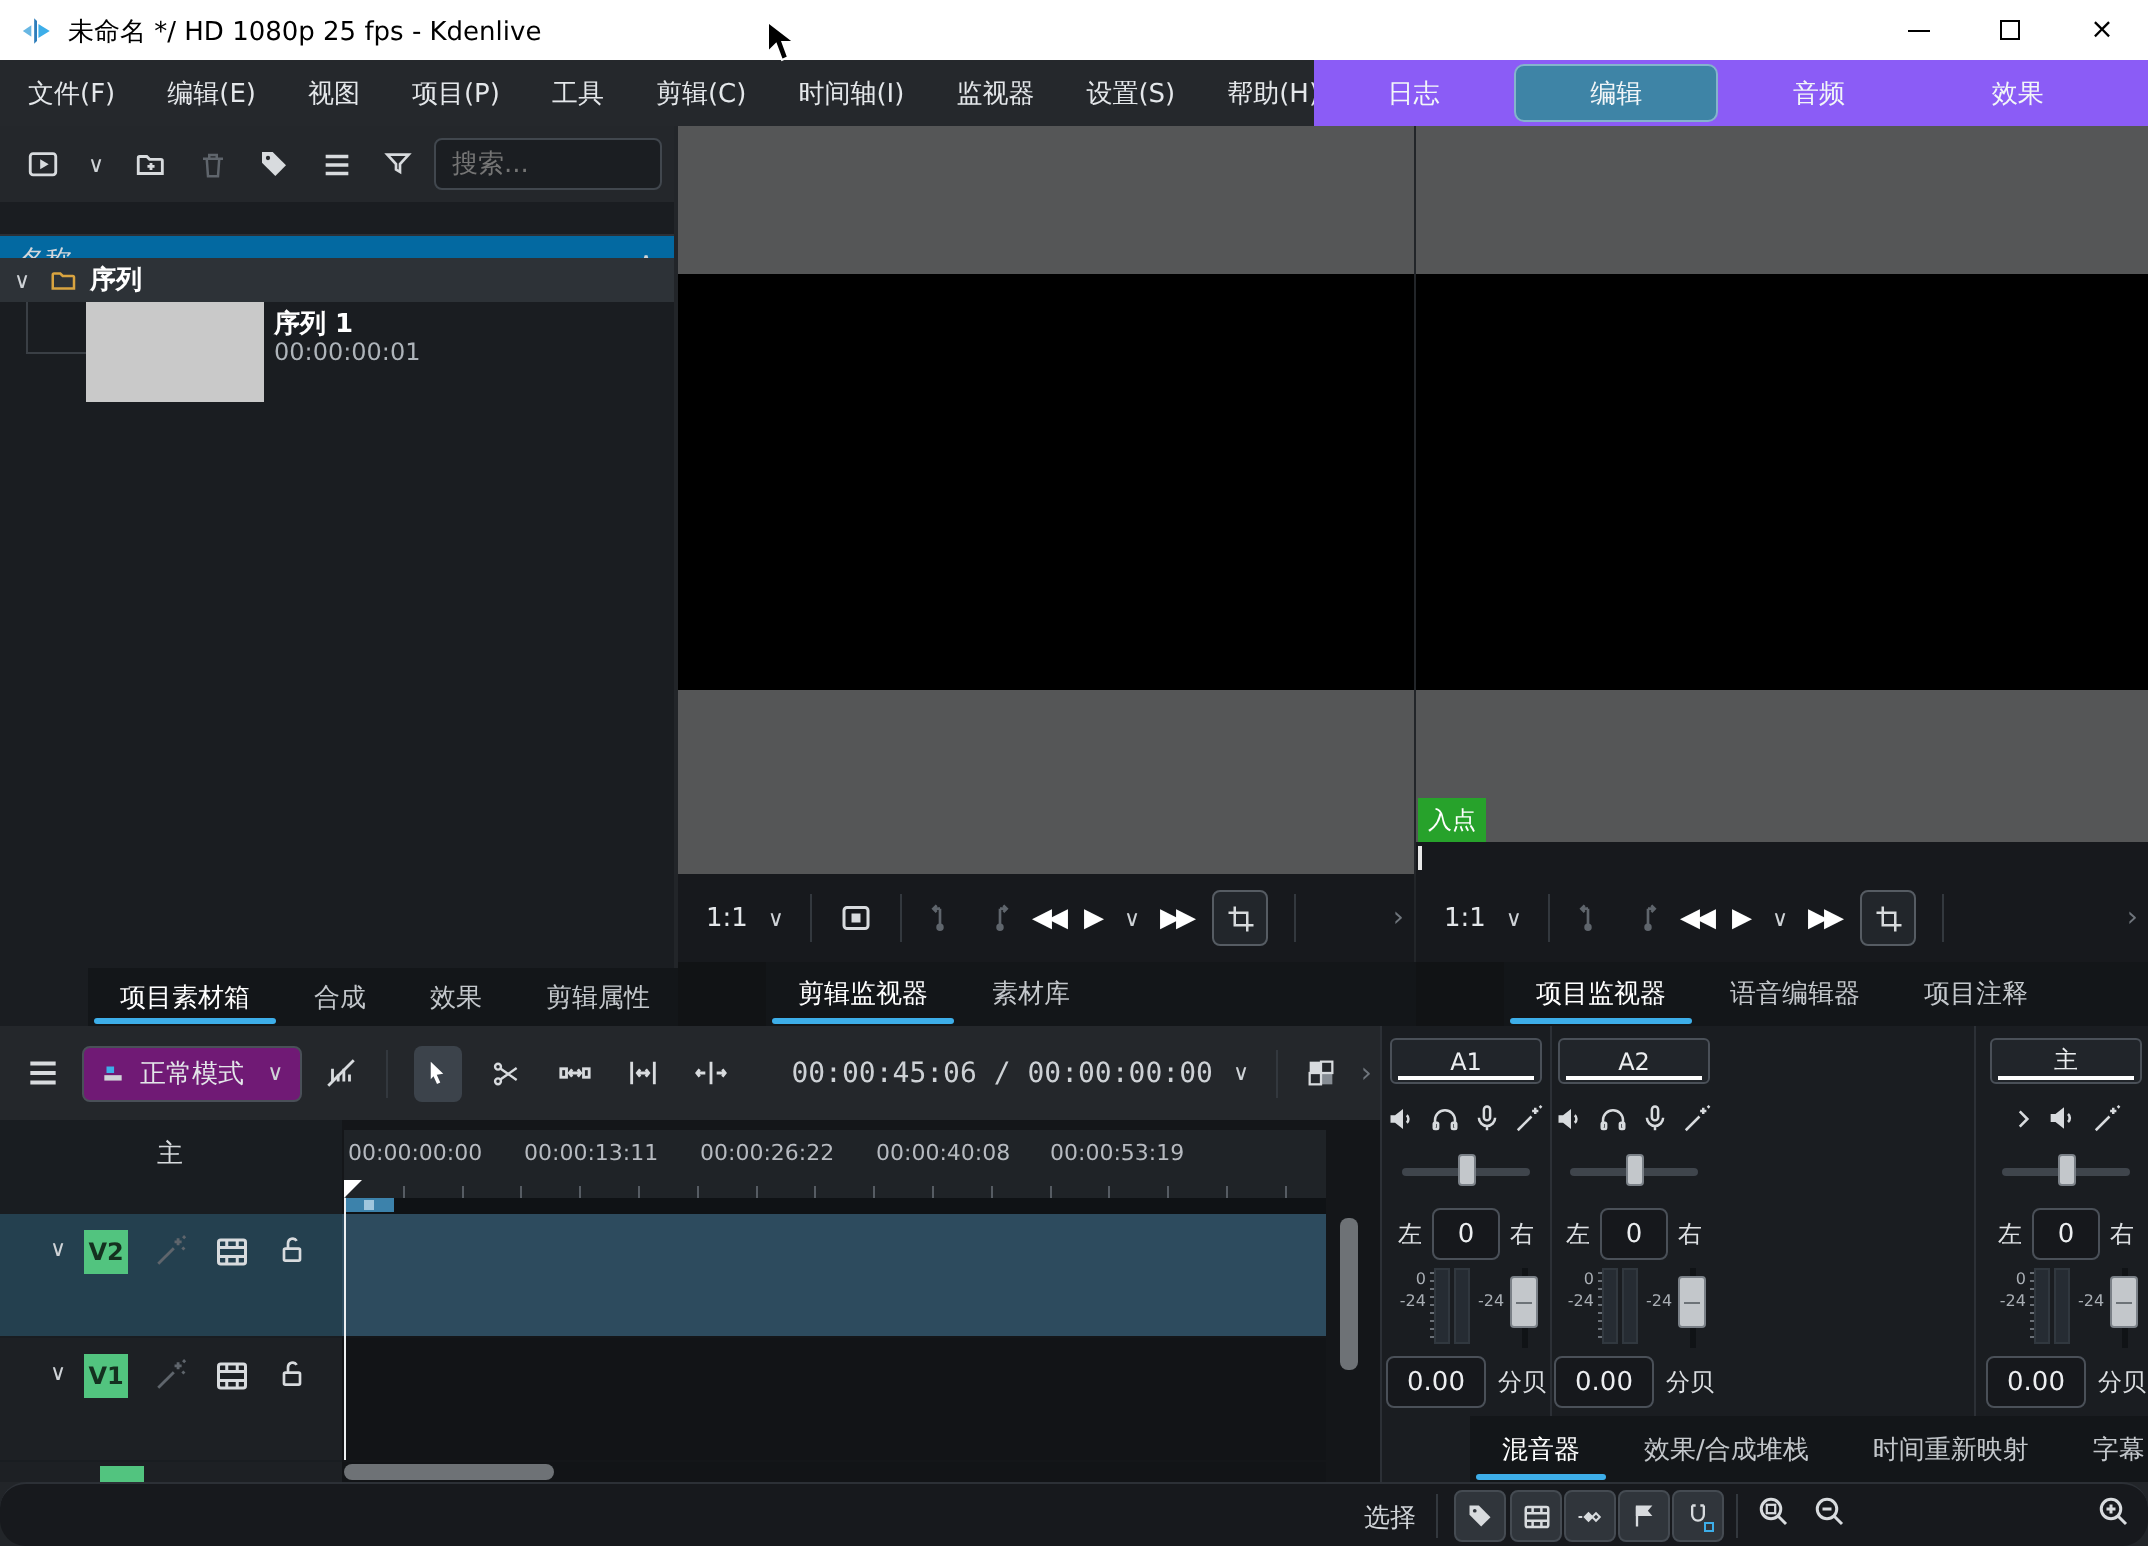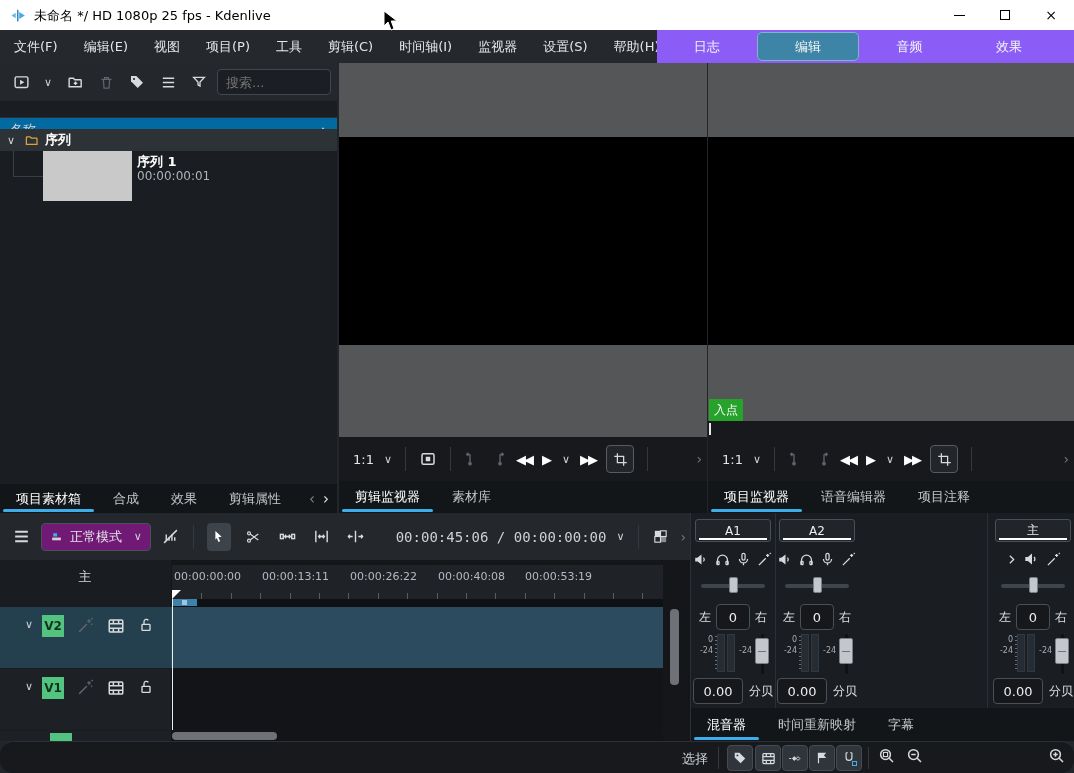--- a/index.html
+++ b/index.html
@@ -22,21 +22,21 @@
 
   
   .menubar { position:absolute; left:0; top:30px; width:1074px; height:33px; background:#25282c; }
   .menubar .menus { position:absolute; left:0; top:0; height:33px; display:flex; align-items:center; padding-left:14px; gap:26px; }
   .menuitem { font-size:13px; color:#e4e7ea; white-space:nowrap;text-align:right; }
   .wsbar { position:absolute; left:657px; top:0; width:501px; height:33px; background:#8b5cf6; display:flex; }
   .wstab { flex:1; display:flex; align-items:center; justify-content:center; font-size:13px; color:#f2f6f8; }
   .wstab.active { background:#3e84a6; border:1px solid #84b4cc; border-radius:5px; margin:2px 1px; }
 
   
-  .tabbar { background:#131619; display:flex; align-items:stretch; }
+  .tabbar { background:#131619; display:flex; align-items:stretch;margin-left:44px; }
   .tab { position:relative; display:flex; align-items:center; padding:0 16px; font-size:13px; color:#c3c7cb; white-space:nowrap; }
   .tab.active { color:#fff; }
   .tab.active::after { content:""; position:absolute; left:3px; right:3px; bottom:1px; height:3px; background:#3daee9; border-radius:2px; }
   .pager { margin-left:auto; display:flex; align-items:center; gap:8px; padding-right:8px; font-size:15px; }
   .pager .pl { color:#7d838a; } .pager .pr { color:#e8eaec; }
 
   
   .bin { position:absolute; left:0; top:63px; width:337px; height:450px; background:#1a1d21; }
   .bin-toolbar { position:absolute; left:0; top:0; width:100%; height:38px; background:#24272b; display:flex; align-items:center; padding-left:10px; gap:9px; }
   .tbtn { display:flex; align-items:center; justify-content:center; width:22px; height:24px; }
@@ -688,20 +688,21 @@
           </div>
       </div>
       <div class="db-row">
         <span class="spin db">0.00</span>
         <span class="db-lab">分贝</span>
       </div>
     </div>
 
     <div class="mixer-tabs tabbar">
       <div class="tab active">混音器</div>
+      <div class="tab">效果/合成堆栈</div>
       <div class="tab">时间重新映射</div>
       <div class="tab">字幕</div>
     </div>
   </div>
 
   <div class="statusbar">
     <span class="st-tool">选择</span>
     <span class="st-sep" style="left:718px"></span>
     <span class="st-btn ic" style="left:727px">
       <svg width="14" height="14" viewBox="0 0 24 24" fill="currentColor">

